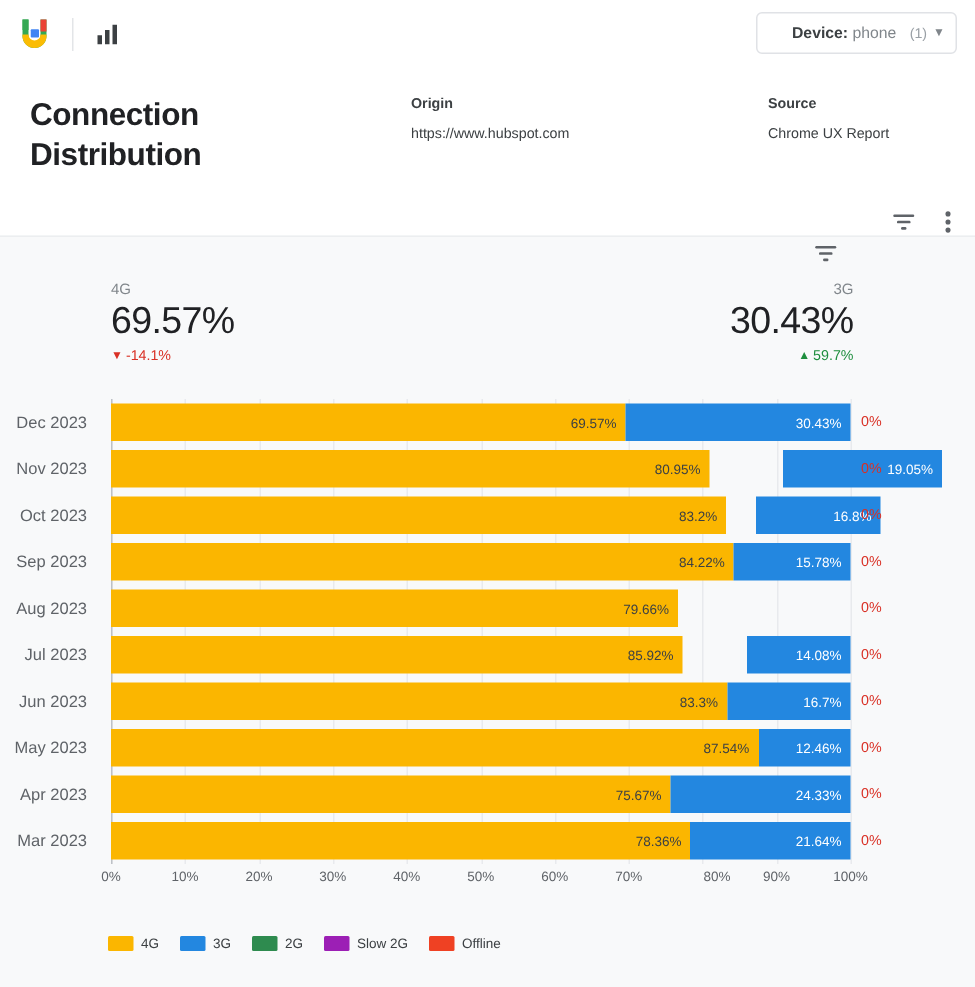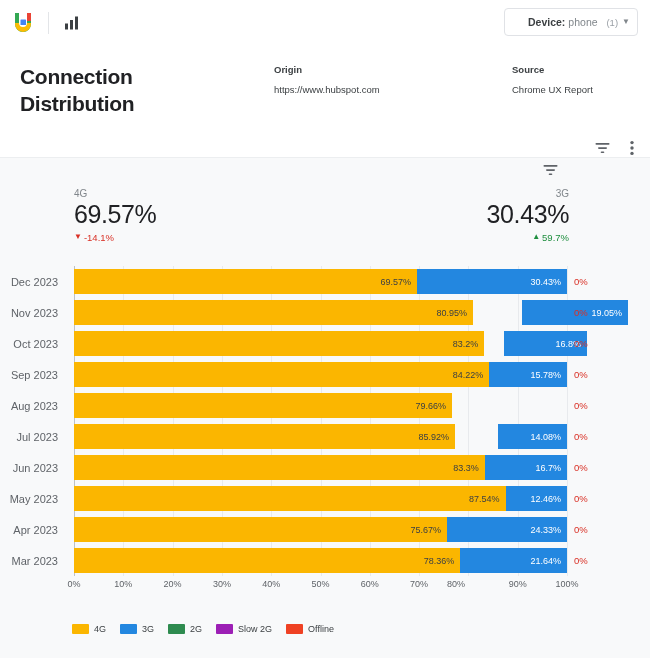--- a/index.html
+++ b/index.html
@@ -349,21 +349,21 @@
         </div>
       <div class="xaxis" id="xaxis">
           <div class="xtick" style="left: 0px;">0%</div>
           <div class="xtick" style="left: 49.3px;">10%</div>
           <div class="xtick" style="left: 98.6px;">20%</div>
           <div class="xtick" style="left: 147.9px;">30%</div>
           <div class="xtick" style="left: 197.2px;">40%</div>
           <div class="xtick" style="left: 246.5px;">50%</div>
           <div class="xtick" style="left: 295.8px;">60%</div>
           <div class="xtick" style="left: 345.1px;">70%</div>
-          <div class="xtick" style="left: 382px;">80%</div>
+          <div class="xtick" style="left: 404px;">80%</div>
           <div class="xtick" style="left: 443.7px;">90%</div>
           <div class="xtick" style="left: 493px;">100%</div>
         </div>
     </div>
 
     <div class="legend" id="legend">
         <div class="legend-item">
           <span class="legend-swatch" style="background: rgb(251, 182, 0);"></span>
           <span class="legend-text">4G</span>
         </div>

